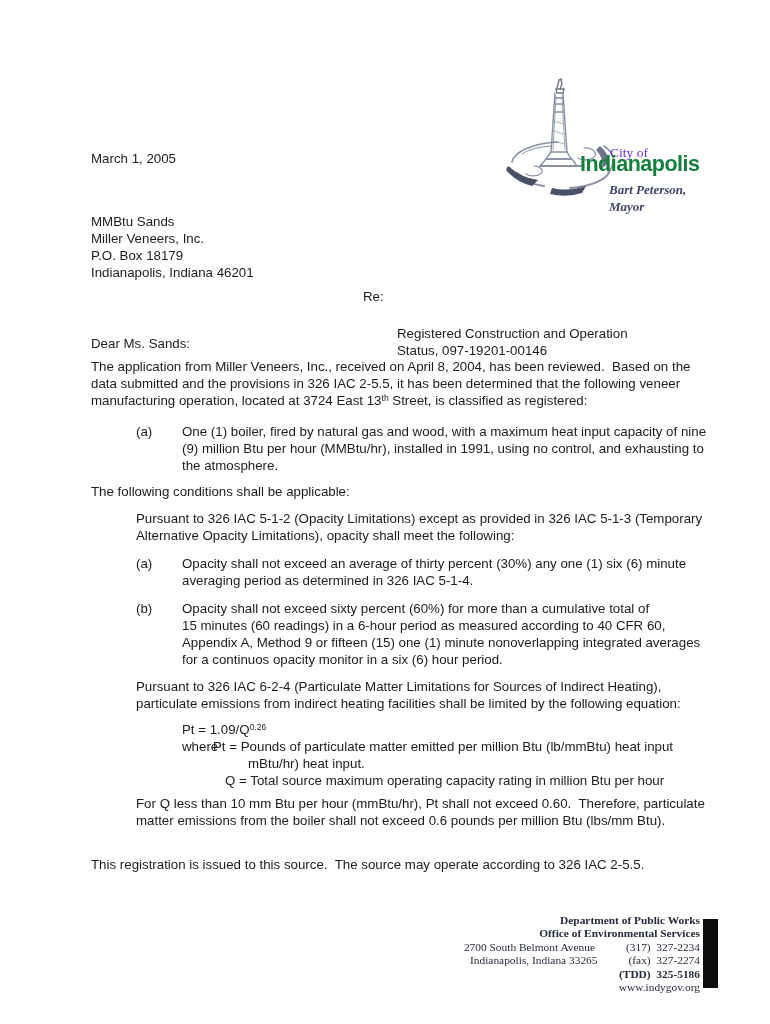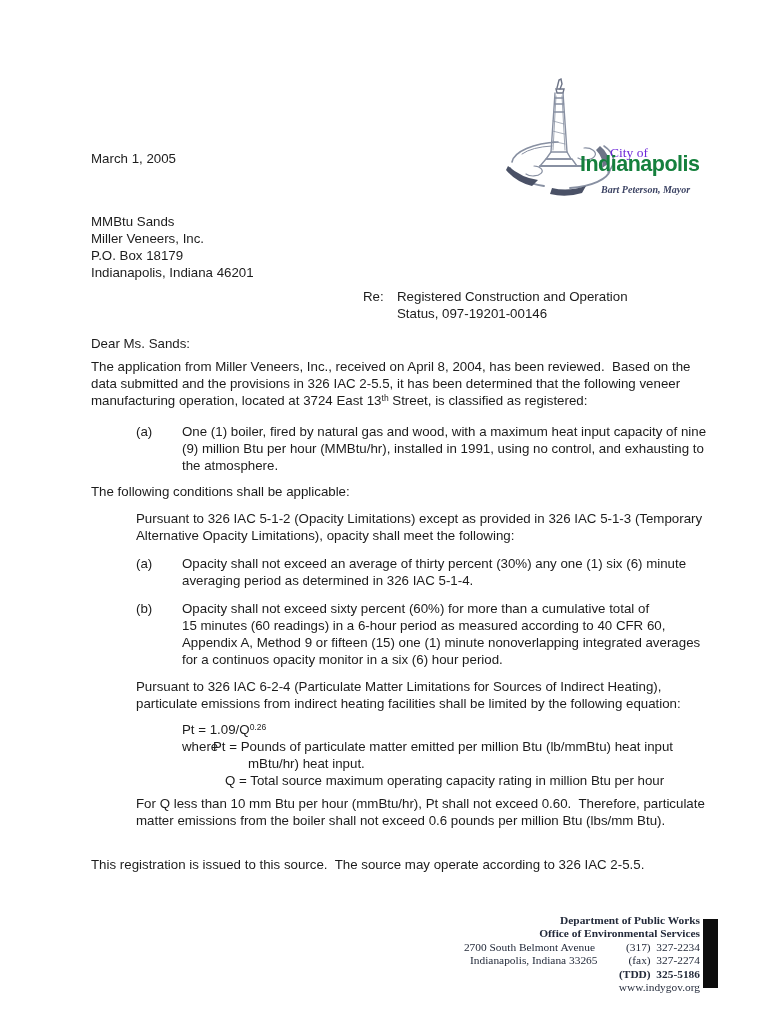--- a/index.html
+++ b/index.html
@@ -11,21 +11,21 @@
     font-size:13.3px;line-height:17px;color:#1c1c1c;
     overflow:hidden;
   }
   .abs{position:absolute;}
   .line{white-space:pre;}
   .sup{font-size:8.5px;vertical-align:4px;line-height:0;}
   
   .logo{position:absolute;left:500px;top:76px;width:220px;height:125px;}
   .logo-cityof{position:absolute;left:110px;top:68px;font-family:"Liberation Serif","DejaVu Serif",serif;font-size:13.5px;color:#6d28d9;}
   .logo-name{position:absolute;left:80px;top:80px;font-size:21.5px;font-weight:bold;letter-spacing:-0.5px;color:#15803d;}
-  .logo-mayor{position:absolute;left:101px;top:105px;font-family:"Liberation Serif","DejaVu Serif",serif;font-style:italic;font-weight:bold;font-size:10px;color:#3e4565;}
+  .logo-mayor{position:absolute;left:109px;top:105px;font-family:"Liberation Serif","DejaVu Serif",serif;font-style:italic;font-weight:bold;font-size:13px;color:#3e4565;}
   
   .item{position:absolute;}
   .item-label{position:absolute;left:0;top:0;}
   .item-text{margin-left:46px;}
   
   .eq-where{display:inline-block;width:31px;}
   
   .footer{
     position:absolute;top:914px;right:70px;text-align:right;
     font-family:"Liberation Serif","DejaVu Serif",serif;
@@ -78,21 +78,21 @@
 
   <div class="abs" style="top:213px;left:91px;">
     <div class="line">MMBtu Sands</div>
     <div class="line">Miller Veneers, Inc.</div>
     <div class="line">P.O. Box 18179</div>
     <div class="line">Indianapolis, Indiana 46201</div>
   </div>
 
   <div class="abs" style="top:288px;left:363px;">
     <span class="item-label line">Re:</span>
-    <div style="margin-left:34px;">
+    <div style="margin-left:34px;margin-top:37px;">
       <div class="line">Registered Construction and Operation</div>
       <div class="line">Status, 097-19201-00146</div>
     </div>
   </div>
 
   <div class="abs line" style="top:335px;left:91px;">Dear Ms. Sands:</div>
 
   <div class="abs" style="top:358px;left:91px;">
     <div class="line">The application from Miller Veneers, Inc., received on April 8, 2004, has been reviewed.  Based on the</div>
     <div class="line">data submitted and the provisions in 326 IAC 2-5.5, it has been determined that the following veneer</div>

